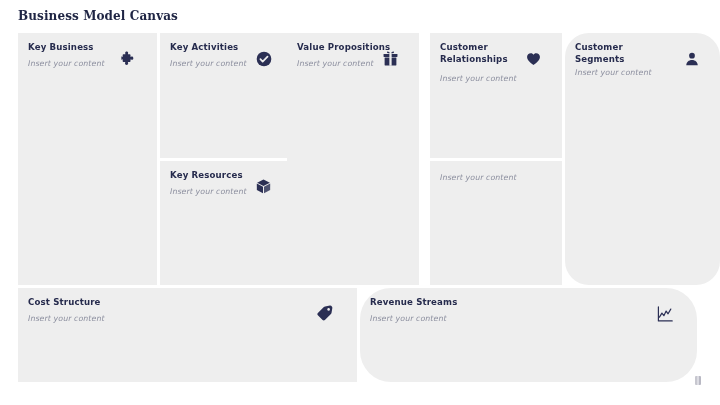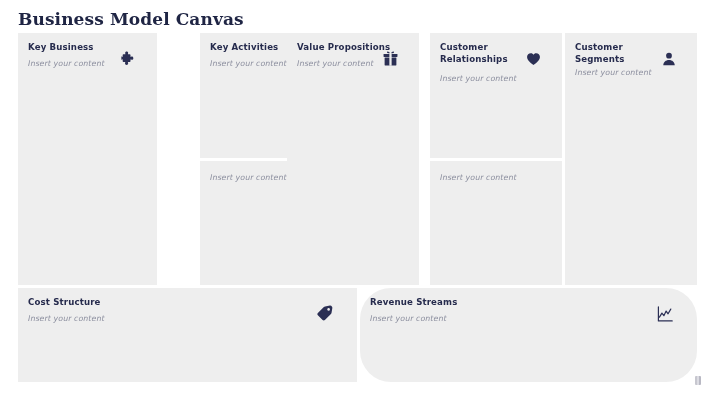--- a/index.html
+++ b/index.html
@@ -14,21 +14,21 @@
     overflow: hidden;
     font-family: "DejaVu Sans", sans-serif;
   }
 
   #page-title {
     position: absolute;
     left: 18px;
     top: 9px;
     font-family: "DejaVu Serif", serif;
     font-weight: bold;
-    font-size: 17px;
+    font-size: 12px;
     color: #1f2544;
     letter-spacing: 0.1px;
     white-space: nowrap;
   }
 
   #canvas {
     position: absolute;
     left: 18px;
     top: 33px;
     width: 679px;
@@ -75,24 +75,24 @@
     height: 19px;
     display: flex;
     align-items: center;
     justify-content: center;
     color: #2b2f54;
   }
   .cell-icon svg { display: block; }
 
   
   .col1 { left: 0px;   width: 139px; }
-  .col2 { left: 142px; width: 132px; margin-left: 40px; }
+  .col2 { left: 142px; width: 132px; }
   .col3 { left: 269px; width: 132px; }
   .col4 { left: 412px; width: 132px; }
-  .col5 { left: 547px; width: 132px; }
+  .col5 { left: 547px; width: 155px; border-radius: 24px; }
 
   .row-top  { top: 0px;   height: 125px; }
   .row-tall { top: 0px;   height: 252px; }
   .row-mid  { top: 128px; height: 124px; }
 
   .row-bottom { top: 255px; height: 94px; }
   .bot-left  { left: 0px;   width: 339px; }
   .bot-right { left: 342px; width: 337px; border-radius: 31px; }
 
   .bot .cell-title { font-size: 8.6px; }
@@ -134,20 +134,31 @@
         <svg viewBox="0 0 24 24" width="16" height="16" fill="currentColor" aria-hidden="true">
           <circle cx="12" cy="12" r="11"></circle>
           <path d="M6.6 12.3l3.4 3.5 7.3-7.4" fill="none" stroke="#eeeeee" stroke-width="2.6" stroke-linecap="round" stroke-linejoin="round"></path>
         </svg>
       </div>
     </div>
     <div class="cell-sub">Insert your content</div>
   </div>
 
   <div class="cell col2 row-mid">
+    <div class="cell-head">
+      <div class="cell-title">Key Resources</div>
+      <div class="cell-icon">
+        <svg viewBox="0 0 24 24" width="17" height="17" fill="currentColor" aria-hidden="true">
+          <path d="M12 2l9 4.6-9 4.6-9-4.6z"></path>
+          <path d="M2.6 7.8l8.7 4.4v9.3L2.6 17z"></path>
+          <path d="M21.4 7.8L12.7 12.2v9.3L21.4 17z" opacity="0.82"></path>
+          <path d="M12 11.3v10" fill="none" stroke="#eeeeee" stroke-width="0.9"></path>
+        </svg>
+      </div>
+    </div>
     <div class="cell-sub">Insert your content</div>
   </div>
 
   <div class="cell col3 row-tall">
     <div class="cell-head">
       <div class="cell-title">Value Propositions</div>
       <div class="cell-icon">
         <svg viewBox="0 0 24 24" width="17" height="17" fill="currentColor" aria-hidden="true">
           <path d="M8.2 2.1c1.3 0 2.3 1.2 3 2.5-1.3.2-2.6.1-3.4-.4-.8-.5-.9-1.3-.5-1.8.2-.2.5-.3.9-.3zm7.6 0c.4 0 .7.1.9.3.4.5.3 1.3-.5 1.8-.8.5-2.1.6-3.4.4.7-1.3 1.7-2.5 3-2.5z"></path>
           <rect x="2.2" y="5.6" width="19.6" height="4.3" rx="0.6"></rect>

